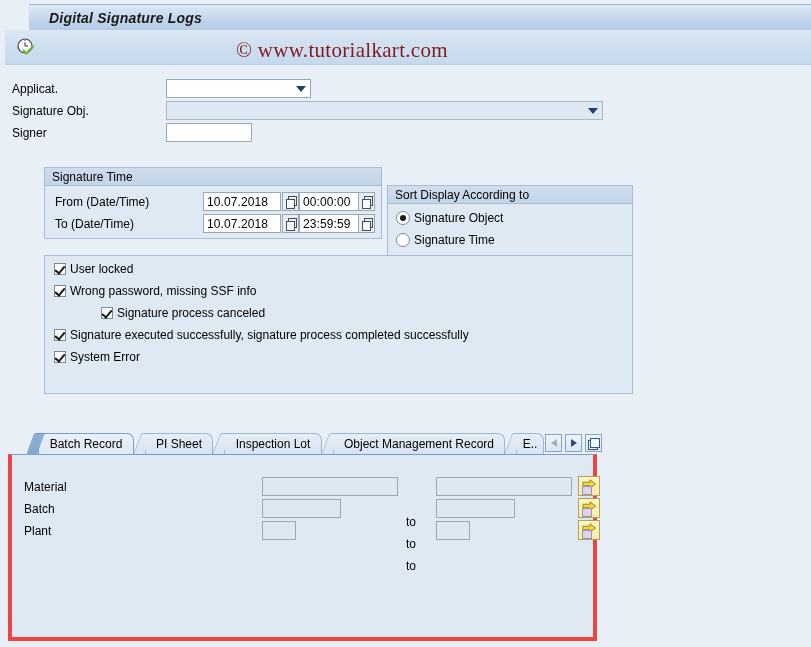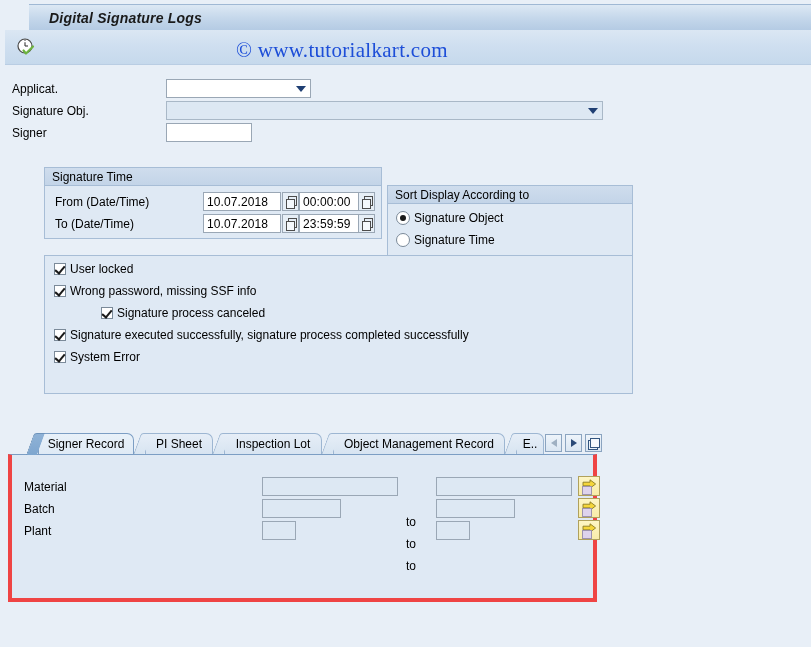--- a/index.html
+++ b/index.html
@@ -50,21 +50,21 @@
     left: 10px; top: 6px;
     width: 22px; height: 22px;
     display: flex; align-items: center; justify-content: center;
     cursor: pointer;
   }
   #watermark {
     position: absolute;
     left: 236px; top: 38px;
     font-family: "Liberation Serif", serif;
     font-size: 21px;
-    color: #1d4ed8;
+    color: #7f1d1d;
     white-space: nowrap;
     letter-spacing: .3px;
   }
 
   
   #screen {
     position: absolute;
     left: 0; top: 66px;
     width: 811px; height: 581px;
     background: #e8eff7;
@@ -306,21 +306,21 @@
   }
   .listico::after {
     content:""; position:absolute; left:2px; top:0; width:8px; height:8px;
     border:1px solid #33557f; background:#f4f8fc;
   }
 
   
   #tabpanel {
     position: absolute;
     left: 8px; top: 388px;
-    width: 589px; height: 148px;
+    width: 589px; height: 187px;
     box-sizing: border-box;
     background: #dfe9f4;
     border: 4px solid #ef4444;
     border-top: 1px solid #7c9ec4;
   }
 
   .selrow {
     position: absolute;
     display: flex;
     align-items: center;
@@ -458,21 +458,21 @@
       </div>
       <div class="cb-row" style="left:9px; top:94px;">
         <span class="cbox on"></span>
         <span>System Error</span>
       </div>
     </div>
   </div>
 
   <div id="tabstrip">
     <div class="tab active" style="left:30px; width:96px;">
-      <span>Signer Record</span>
+      <span>Batch Record</span>
     </div>
     <div class="tab" style="left:137px; width:68px;">
       <span>PI Sheet</span>
     </div>
     <div class="tab" style="left:216px; width:98px;">
       <span>Inspection Lot</span>
     </div>
     <div class="tab" style="left:325px; width:172px;">
       <span>Object Management Record</span>
     </div>

